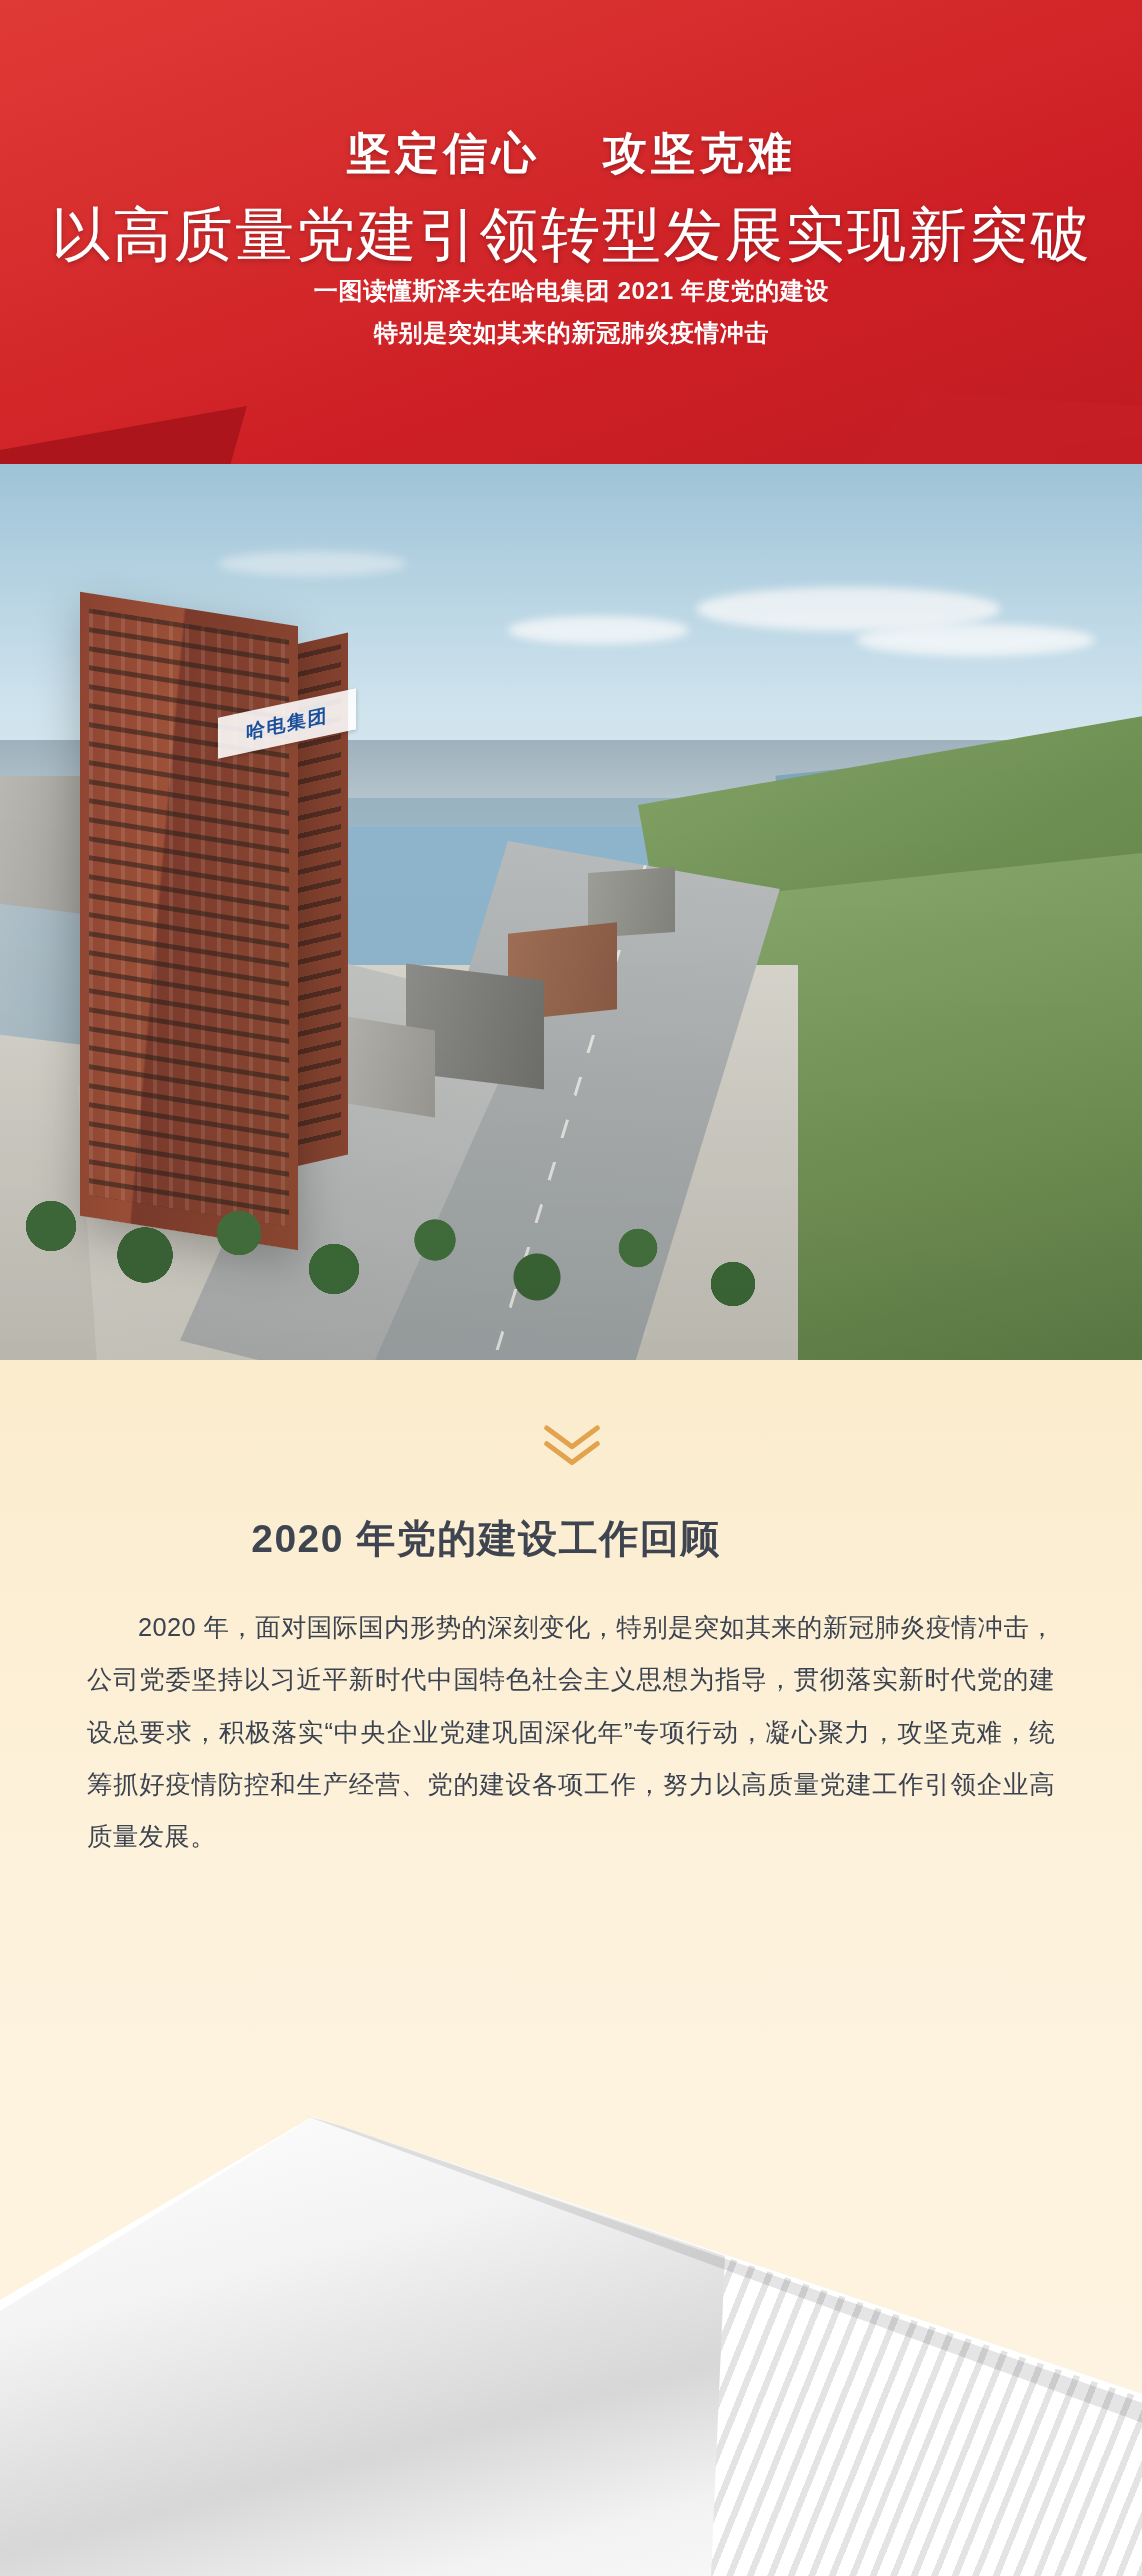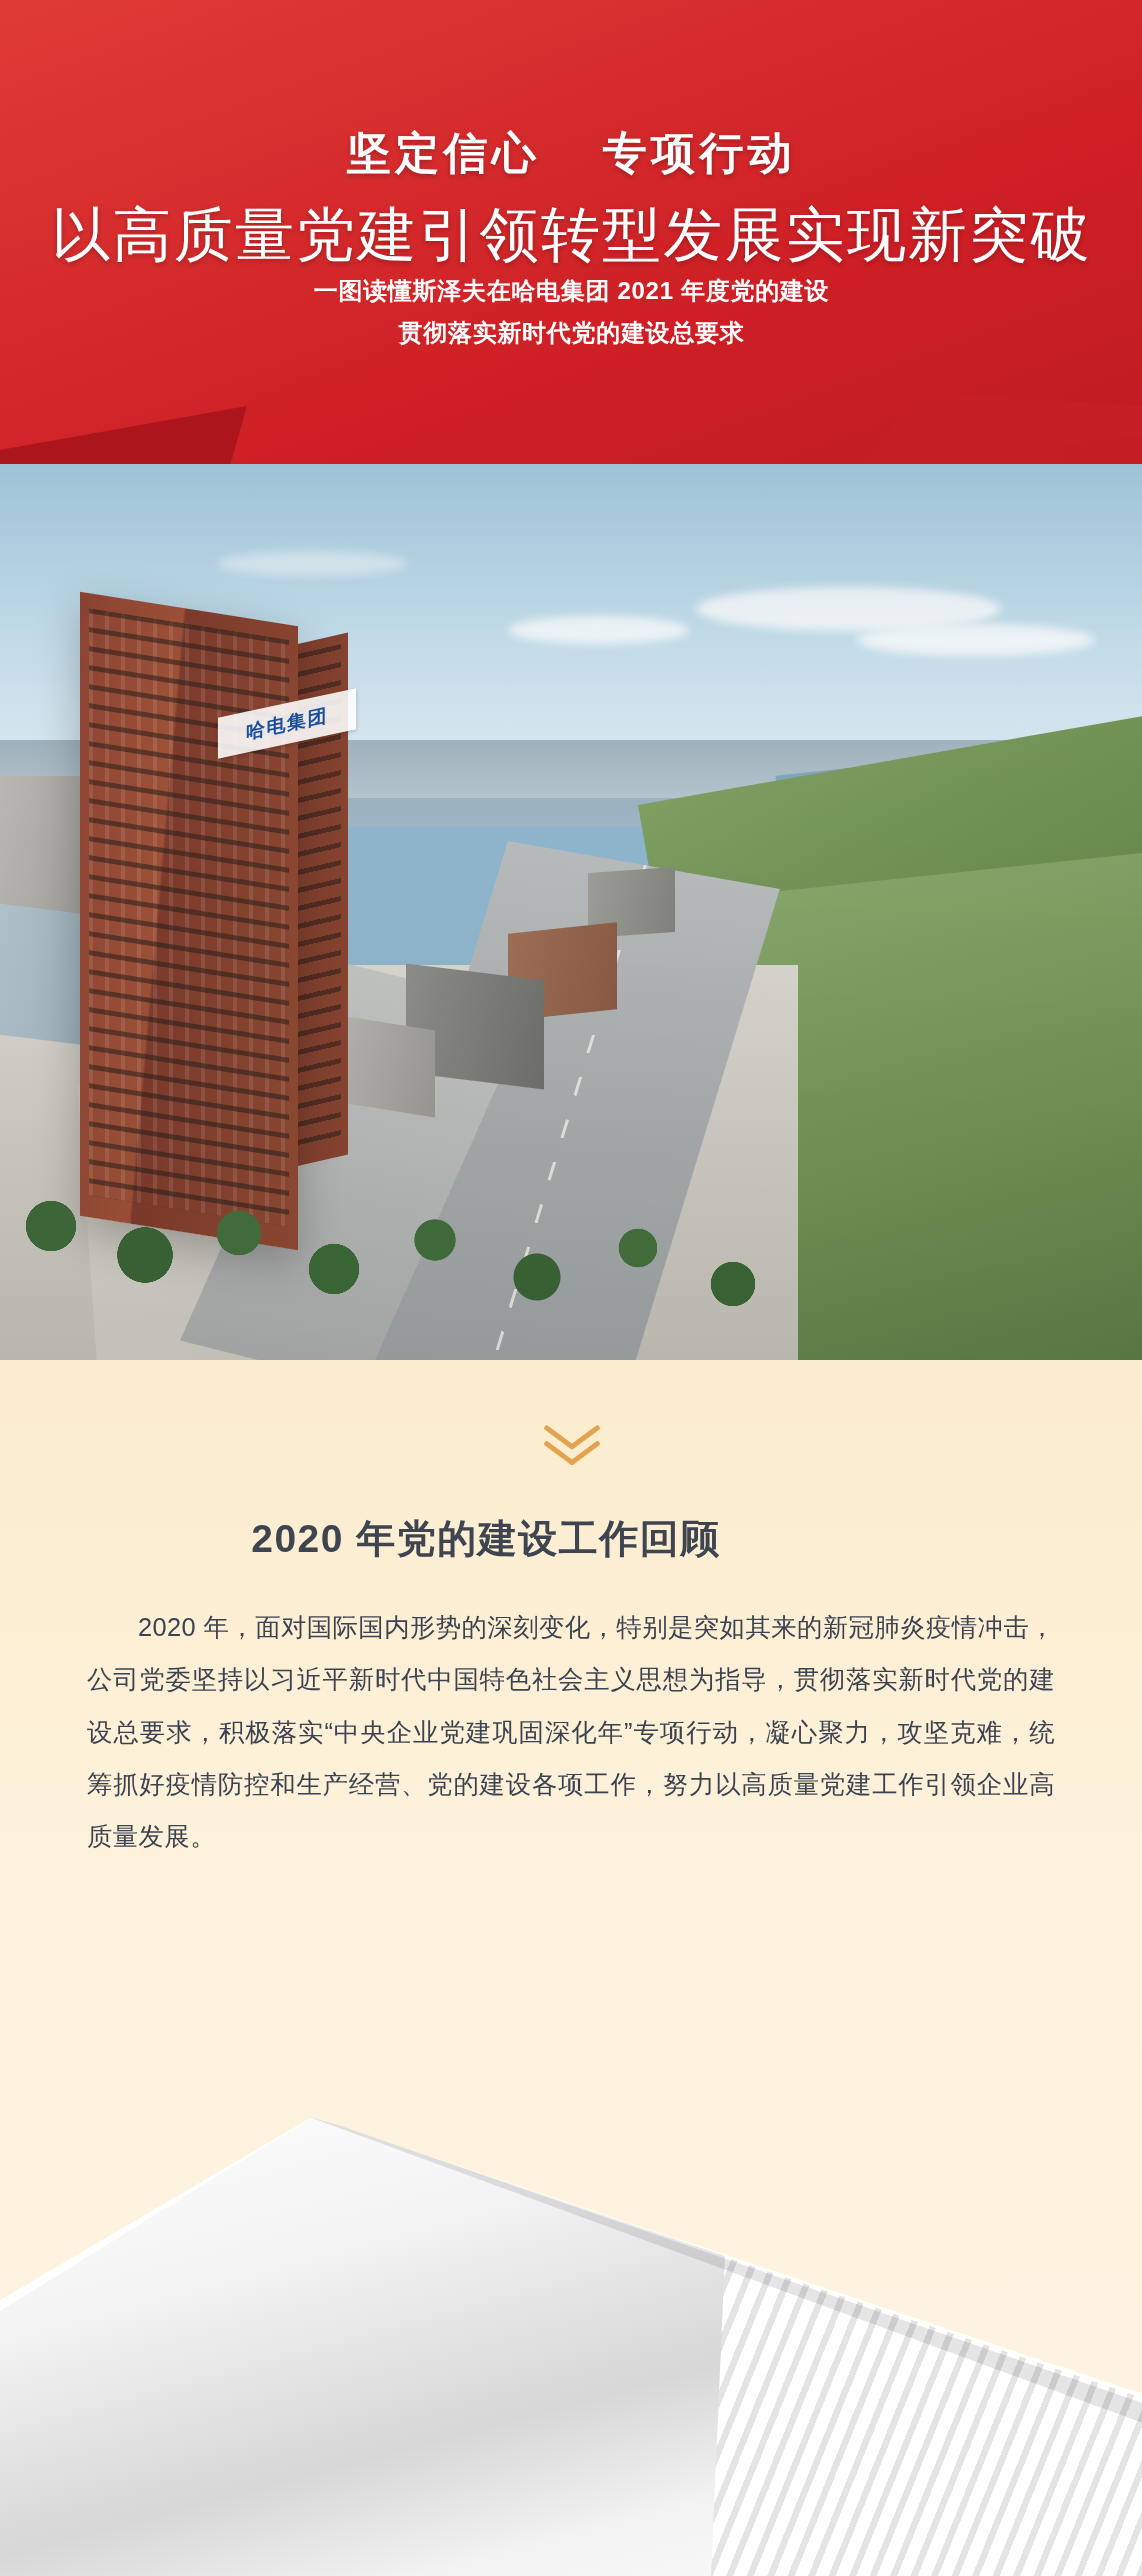--- a/index.html
+++ b/index.html
@@ -376,26 +376,26 @@
   <div class="header">
     <div class="header-red"></div>
     <div class="header-red-2"></div>
     <div class="header-dark-flap"></div>
     <div class="header-right-flap"></div>
 
     <div class="header-inner">
       <div class="title-line1">
         <span>坚定信心</span>
         <span class="gap"></span>
-        <span>专项行动</span>
+        <span>攻坚克难</span>
       </div>
       <div class="title-line2">以高质量党建引领转型发展实现新突破</div>
       <div class="subtitle">
         <div>一图读懂斯泽夫在哈电集团 2021 年度党的建设</div>
-        <div>贯彻落实新时代党的建设总要求</div>
+        <div>特别是突如其来的新冠肺炎疫情冲击</div>
       </div>
     </div>
   </div>
 
   <div class="photo">
     <div class="sky"></div>
     <div class="cloud c1"></div>
     <div class="cloud c2"></div>
     <div class="cloud c3"></div>
     <div class="cloud c4"></div>

